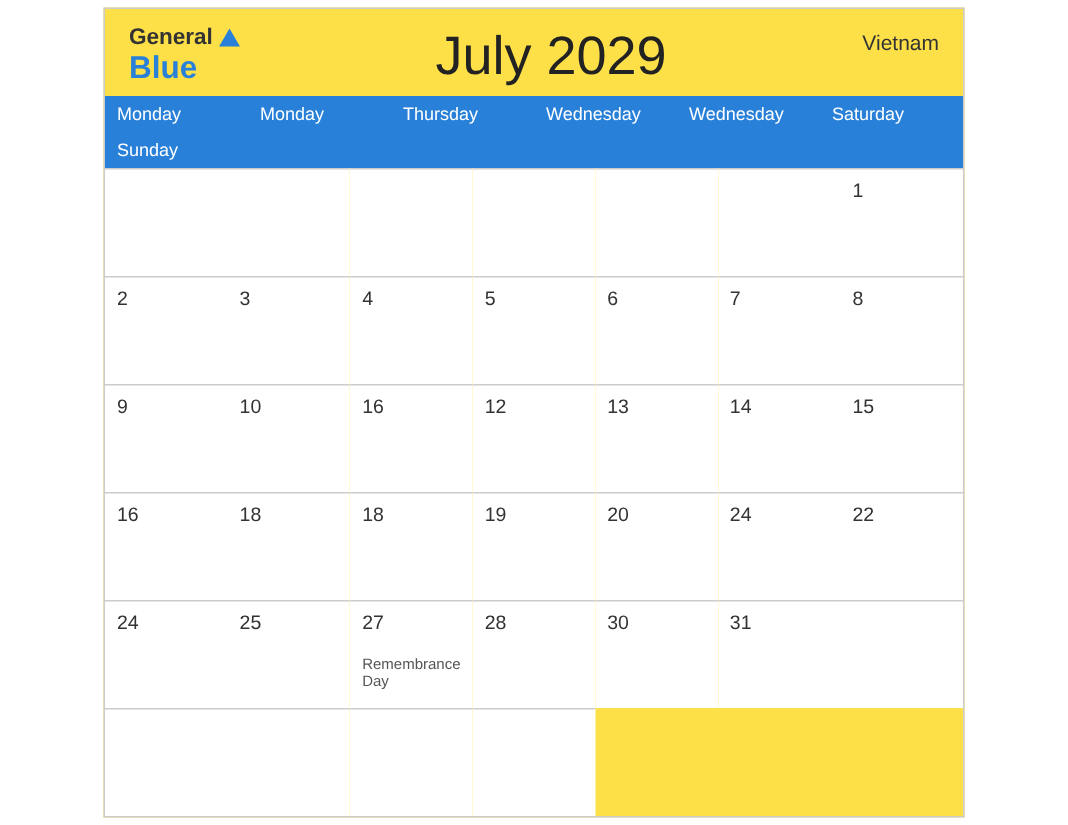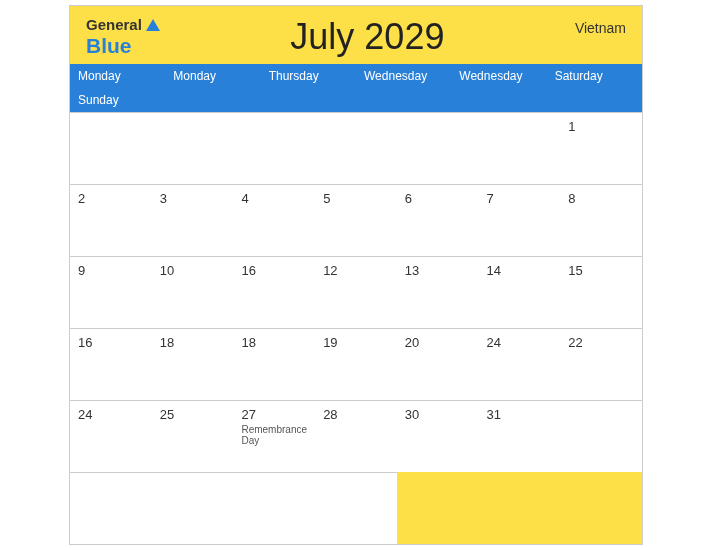--- a/index.html
+++ b/index.html
@@ -91,21 +91,21 @@
       position: relative;
     }
     .cell-date {
       font-size: 13px;
       color: #333;
       display: block;
     }
     .cell-event {
       font-size: 10px;
       color: #555;
-      margin-top: 2px;
+      margin-top: 16px;
       display: block;
     }
   </style>
 </head>
 <body>
 
 <div class="calendar-container">
 
   <div class="calendar-header">
     <div class="logo">

